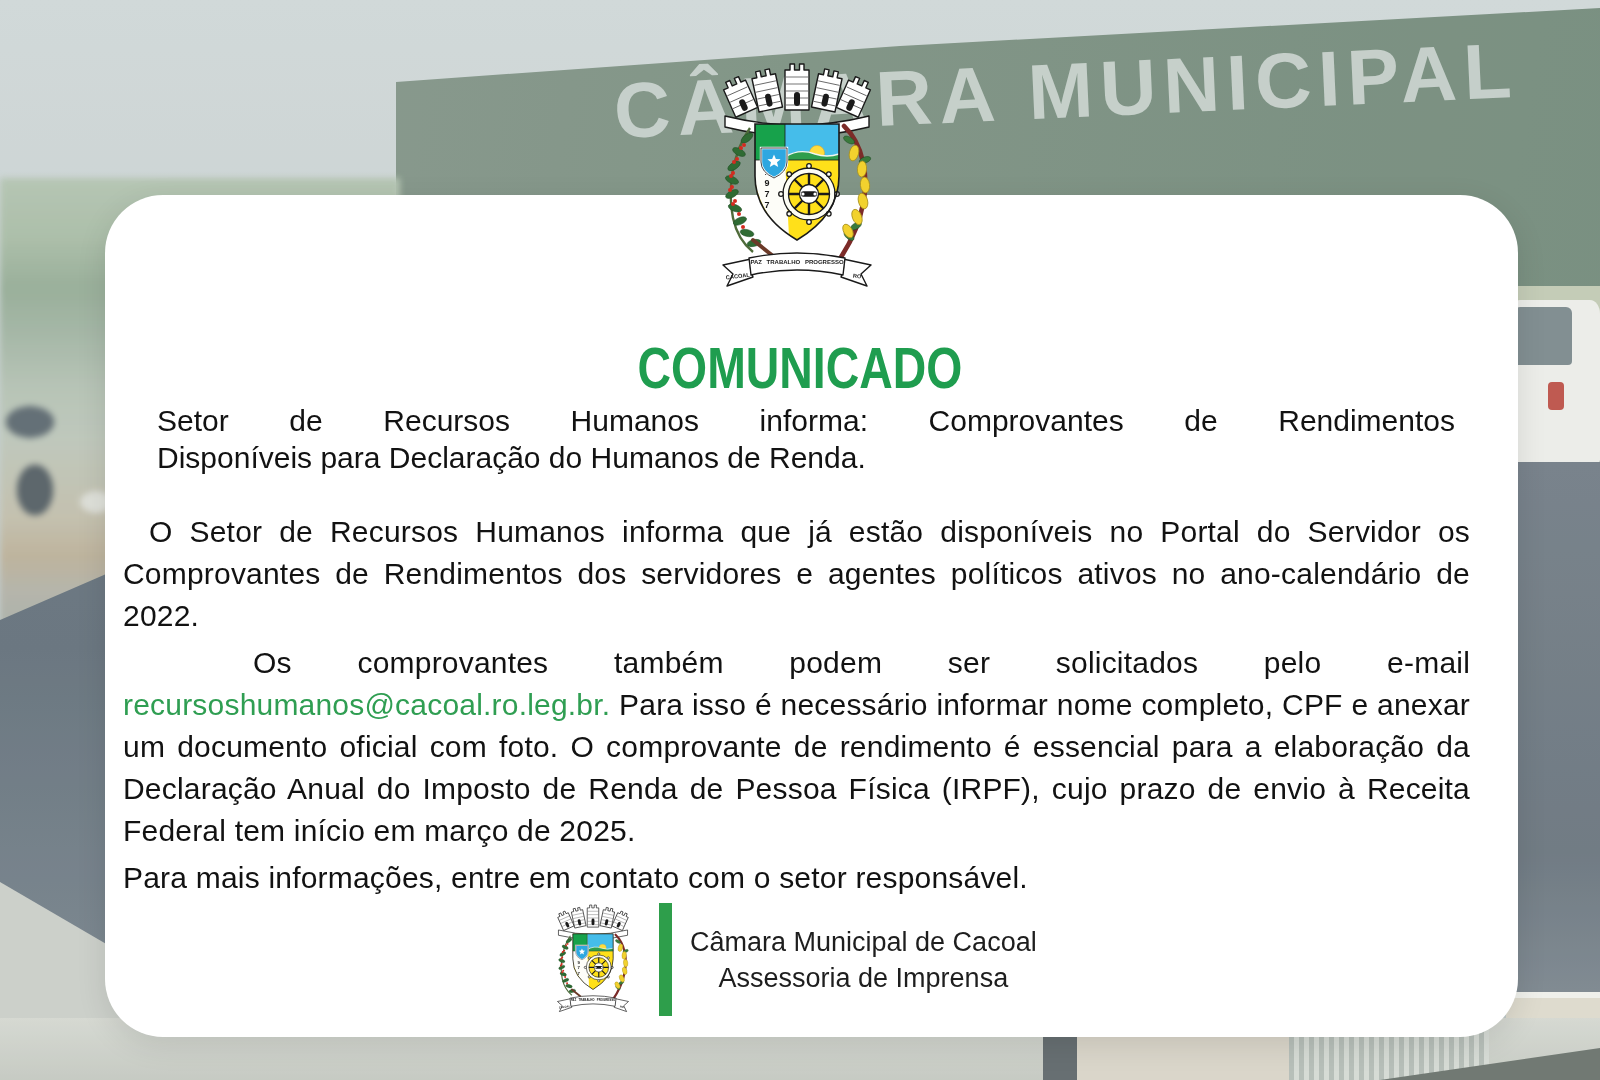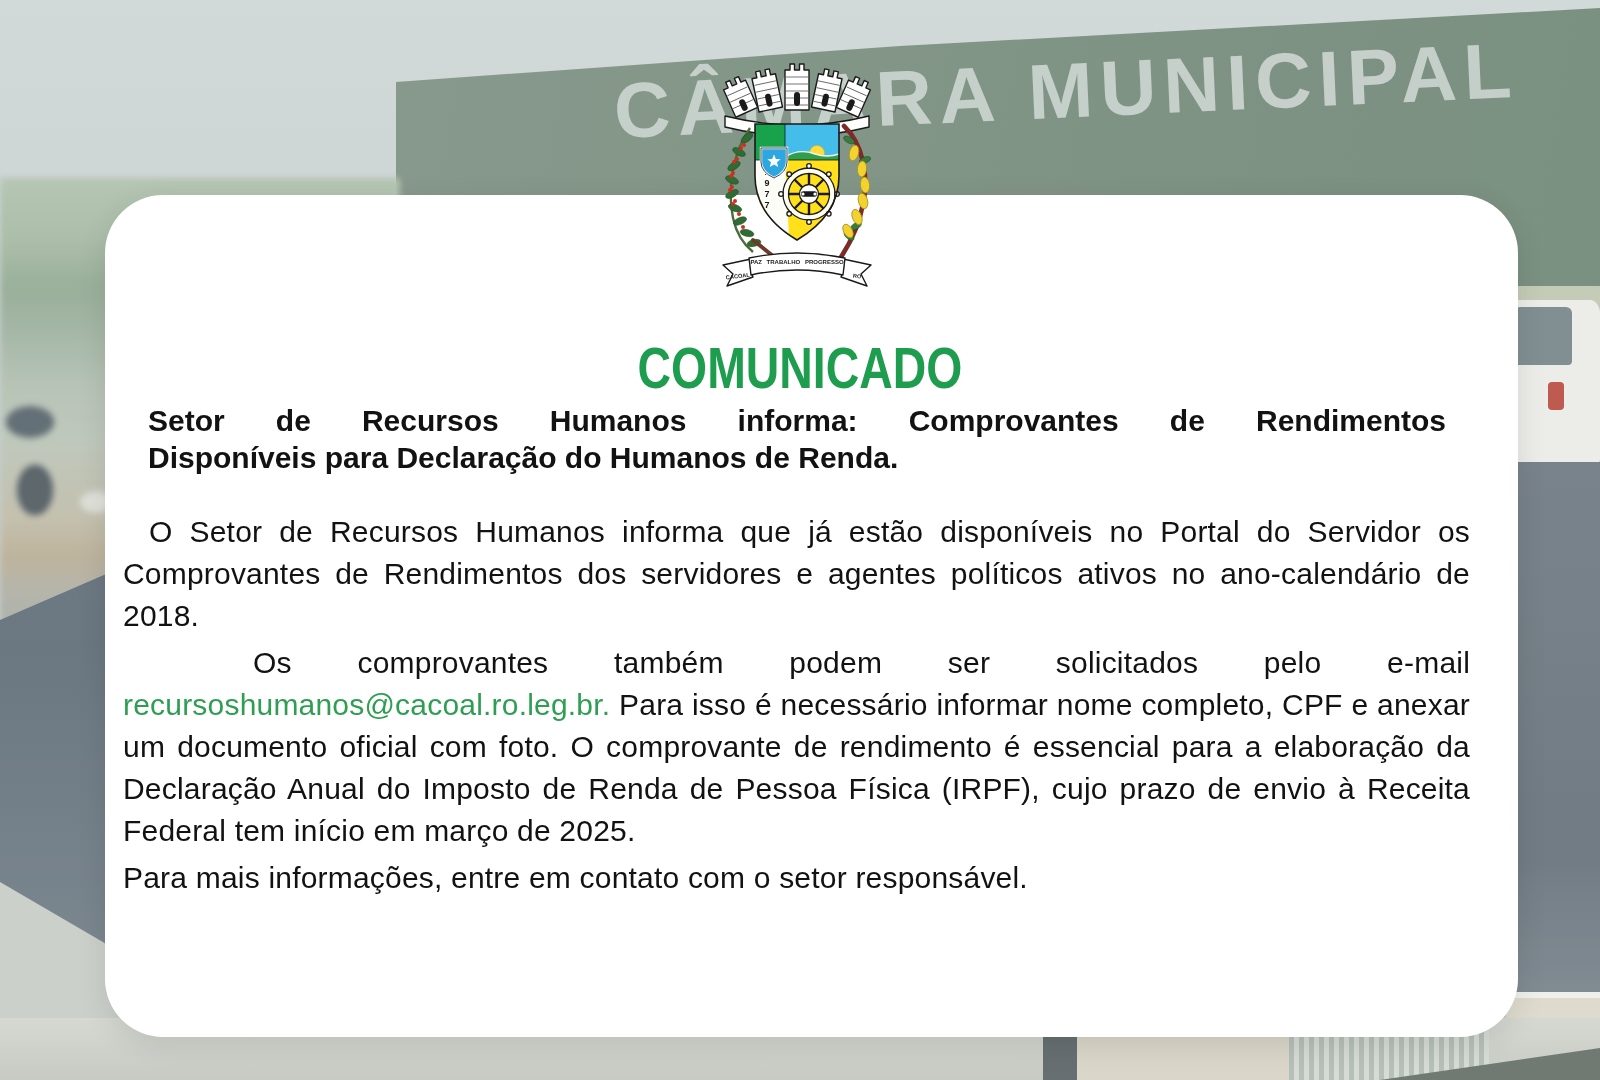--- a/index.html
+++ b/index.html
@@ -57,22 +57,22 @@
        border-radius:58px;box-shadow:0 8px 30px rgba(0,0,0,.10);}
 
   
   .crest-top{position:absolute;left:697px;top:60px;width:200px;height:235px;}
   .crest-small{width:96px;height:113px;flex:0 0 auto;}
 
   
   .title{position:absolute;left:0;right:0;top:318px;text-align:center;margin:16px;
        font-size:58px;font-weight:800;color:var(--accent-green,#1f9d4f);letter-spacing:0;}
   .title span{display:inline-block;transform:scaleX(.80);transform-origin:center;}
-  .heading{position:absolute;left:148px;top:402px;width:1298px;
-       font-size:30px;font-weight:700;line-height:37px;color:var(--ink,#121212);}
+  .heading{position:absolute;left:157px;top:402px;width:1298px;
+       font-size:30px;font-weight:400;line-height:37px;color:var(--ink,#121212);}
   .hl1{text-align:justify;text-align-last:justify;}
   .hl2{text-align:left;}
   .bodytext{position:absolute;left:123px;top:511px;width:1347px;
        font-size:30px;line-height:42px;letter-spacing:.2px;color:var(--ink,#121212);}
   .bodytext p{margin:0 0 5px 0;text-align:justify;}
   .p1{text-indent:26px;}
   .p2{text-indent:130px;}
   .p3{text-align:left;}
   .email{color:var(--email-green,#2f9e52);text-decoration:none;cursor:pointer;}
   .footer{position:absolute;left:545px;top:902px;height:115px;display:flex;align-items:center;gap:18px;}
@@ -258,19 +258,29 @@
   <h1 class="title">
     <span>COMUNICADO</span>
   </h1>
 
   <div class="heading">
     <div class="hl1">Setor de Recursos Humanos informa: Comprovantes de Rendimentos</div>
     <div class="hl2">Disponíveis para Declaração do Humanos de Renda.</div>
   </div>
 
   <div class="bodytext">
-    <p class="p1">O Setor de Recursos Humanos informa que já estão disponíveis no Portal do Servidor os Comprovantes de Rendimentos dos servidores e agentes políticos ativos no ano-calendário de 2018.</p>
+    <p class="p1">O Setor de Recursos Humanos informa que já estão disponíveis no Portal do Servidor os Comprovantes de Rendimentos dos servidores e agentes políticos ativos no ano-calendário de 2022.</p>
     <p class="p2"><span>Os comprovantes também podem ser solicitados pelo e-mail </span><a class="email">recursoshumanos@cacoal.ro.leg.br.</a><span> Para isso é necessário informar nome completo, CPF e anexar um documento oficial com foto. O comprovante de rendimento é essencial para a elaboração da Declaração Anual do Imposto de Renda de Pessoa Física (IRPF), cujo prazo de envio à Receita Federal tem início em março de 2025.</span></p>
     <p class="p3">Para mais informações, entre em contato com o setor responsável.</p>
   </div>
 
+  <div class="footer">
+    <svg class="crest-small" viewBox="0 0 200 235">
+      <use href="#crest-symbol"></use>
+    </svg>
+    <div class="bar"></div>
+    <div class="footer-text">
+      <div>Câmara Municipal de Cacoal</div>
+      <div>Assessoria de Imprensa</div>
+    </div>
+  </div>
 
 </div>
 
 </body></html>

